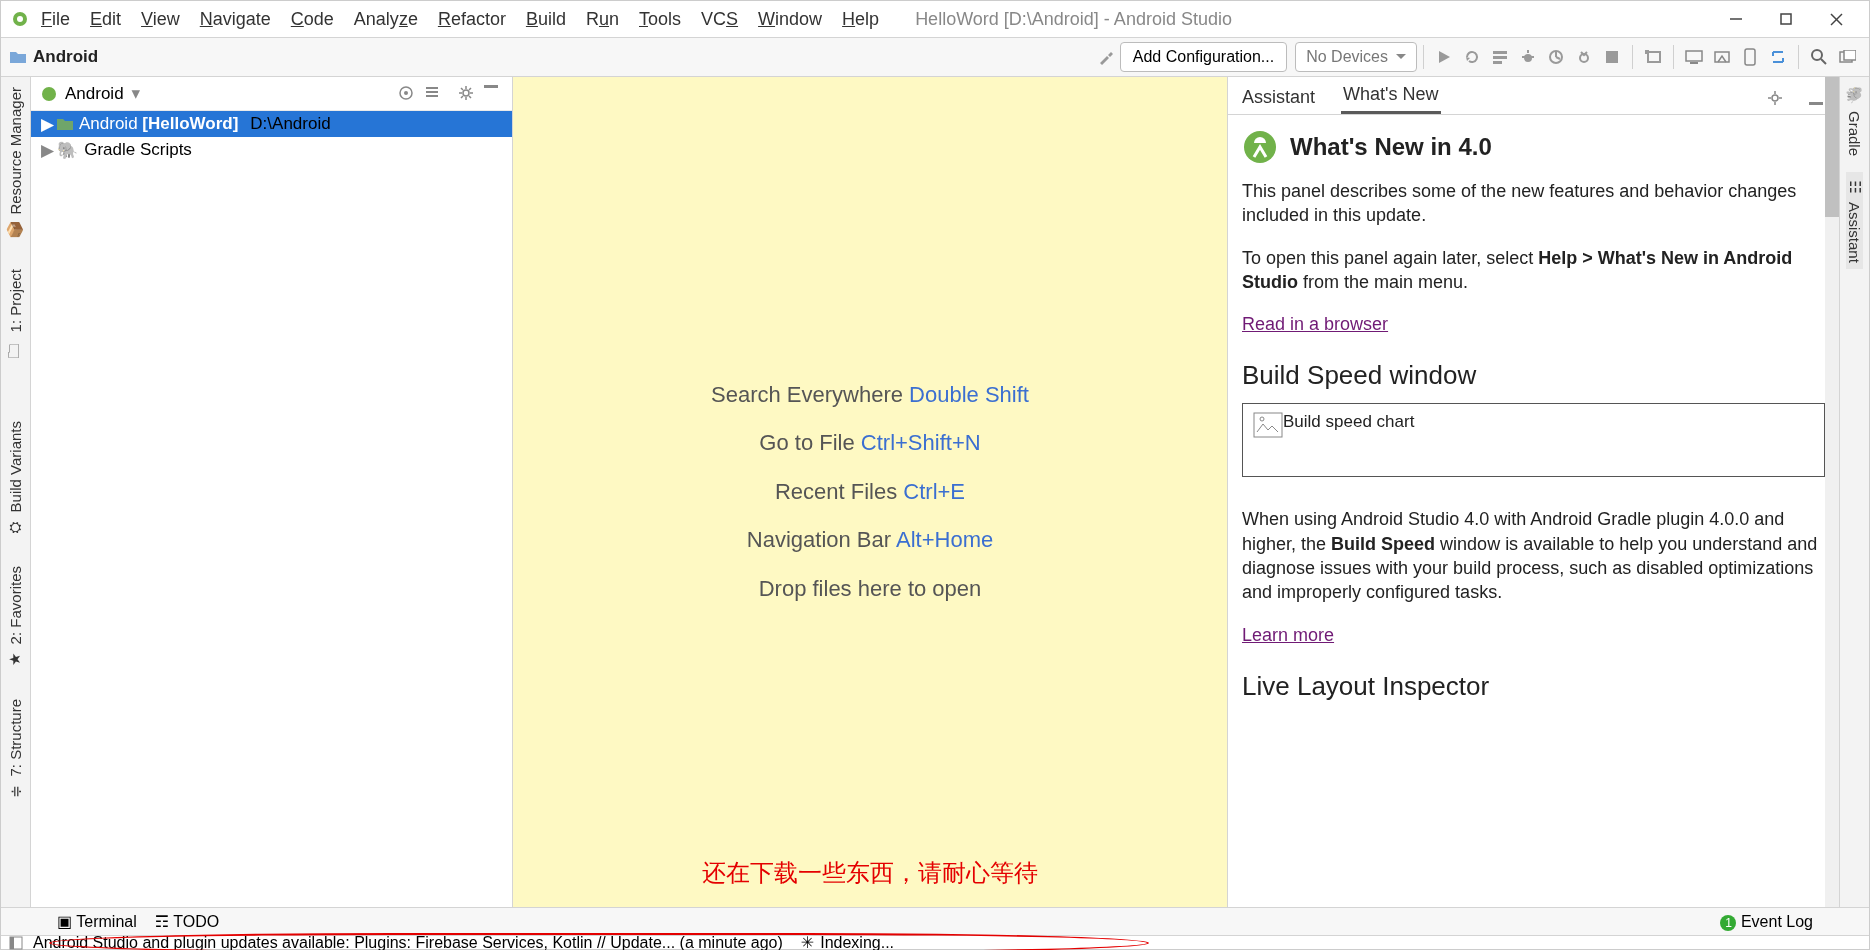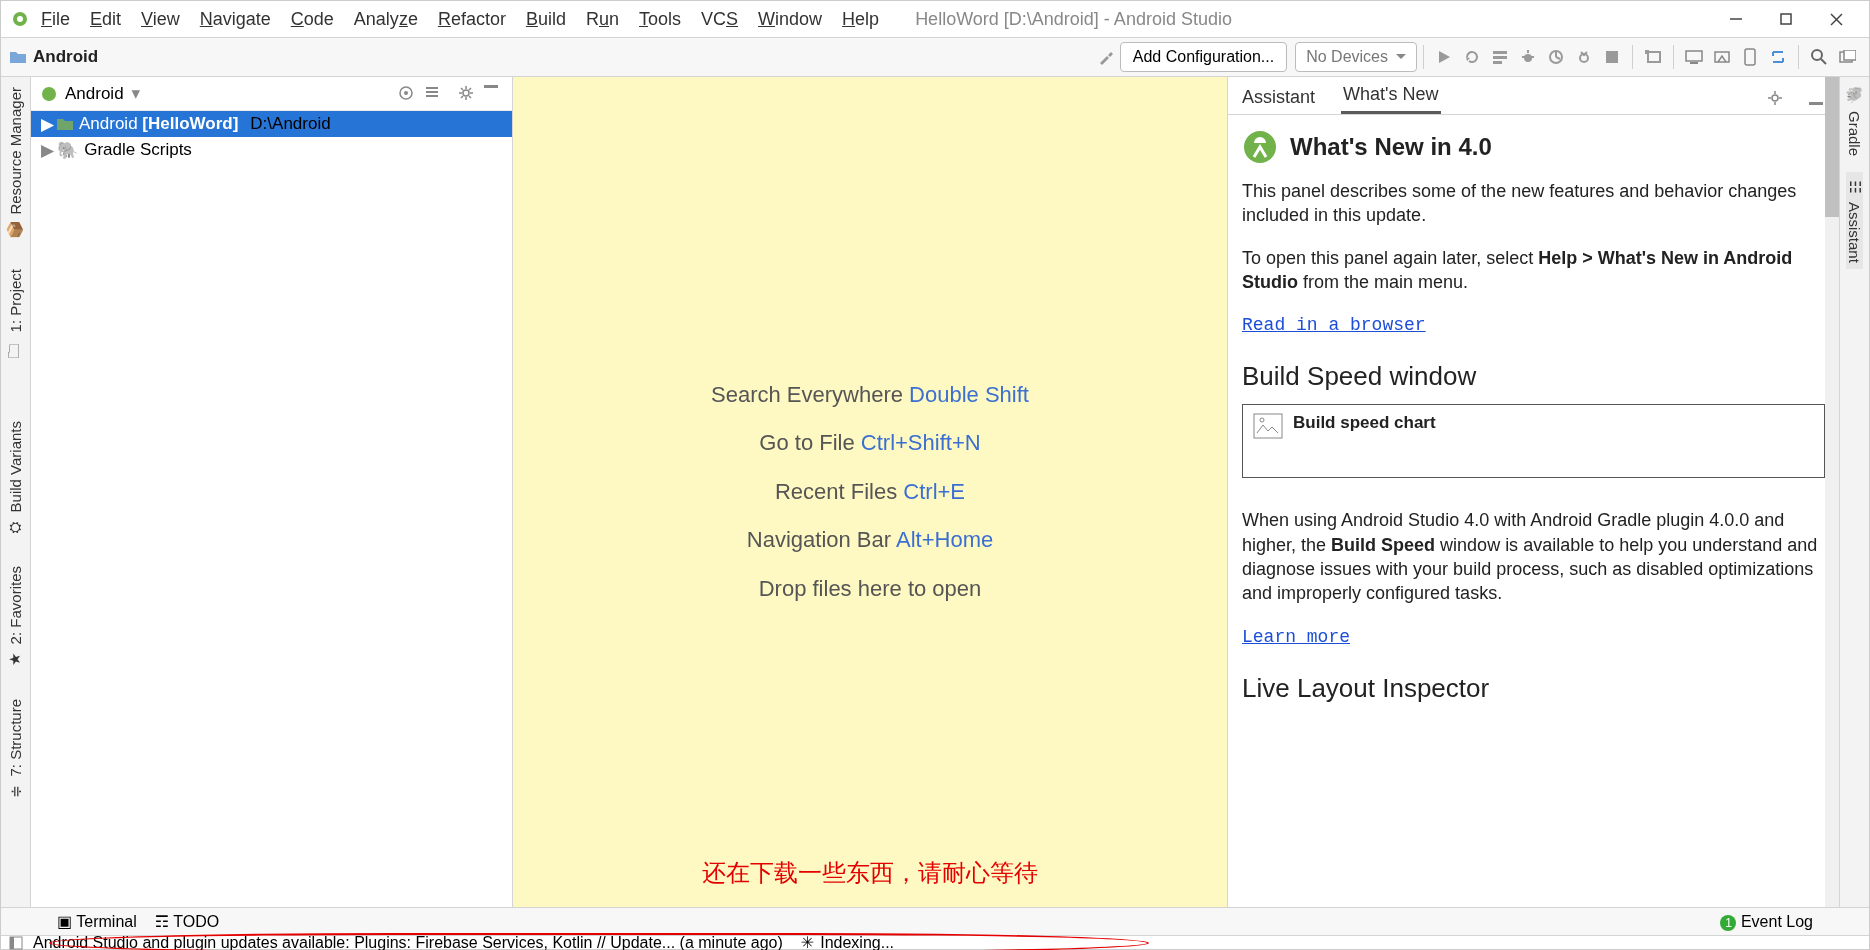--- a/index.html
+++ b/index.html
@@ -62,23 +62,23 @@
   
   .assist-panel { width: 612px; background: #fff; border-left: 1px solid #d4d4d4; display: flex; flex-direction: column; }
   .ap-tabs { height: 38px; display: flex; align-items: flex-end; padding: 0 12px; gap: 24px; border-bottom: 1px solid #d4d4d4; font-size: 18px; }
   .ap-tab { padding: 0 2px 6px 2px; color: #333; }
   .ap-tab.active { border-bottom: 3px solid #5a5a5a; font-weight: 500; margin-top: 39px; }
   .ap-tabs .spacer { flex: 1; }
   .ap-tabs .tool-icon { width: 18px; color: #777; padding-bottom: 8px; }
   .ap-body { flex: 1; overflow: hidden; padding: 14px 14px 0 14px; font-size: 18px; color: #222; }
   .ap-title { font-size: 24px; font-weight: 700; display: flex; align-items: center; gap: 12px; margin-bottom: 14px; }
   .ap-p { margin-bottom: 18px; line-height: 1.35; }
-  .ap-link { color: #1d4ed8; text-decoration: underline; font-family: Liberation Mono, monospace; }
+  .ap-link { color: #701a75; text-decoration: underline; }
   .ap-h2 { font-size: 26px; font-weight: 500; margin: 24px 0 12px 0; }
-  .ap-img-box { border: 1px solid #555; padding: 8px 10px; display: flex; align-items: flex-start; gap: 10px; height: 74px; font-size: 17px; font-weight: bold; }
+  .ap-img-box { border: 1px solid #555; padding: 8px 10px; display: flex; align-items: flex-start; height: 74px; font-size: 17px; }
   .ap-scroll { position: absolute; right: 0; top: 0; bottom: 0; width: 14px; background: #f0f0f0; }
   .ap-scroll .thumb { position: absolute; top: 0; width: 14px; height: 140px; background: #c0c0c0; }
 
   
   .bottom-tabs { height: 28px; border-top: 1px solid #d4d4d4; display: flex; align-items: center; padding: 0 8px; gap: 18px; font-size: 16px; background: #f7f7f7; }
   .bottom-tabs .spacer { flex: 1; }
   .status-bar { height: 14px; border-top: 1px solid #d4d4d4; display: flex; align-items: center; padding: 0 8px; font-size: 16px; background: #fff; position: relative; }
   .status-bar .oval { position: absolute; left: 48px; width: 1100px; height: 20px; border: 2px solid #e40000; border-radius: 50%/80%; pointer-events: none; }
 
   

